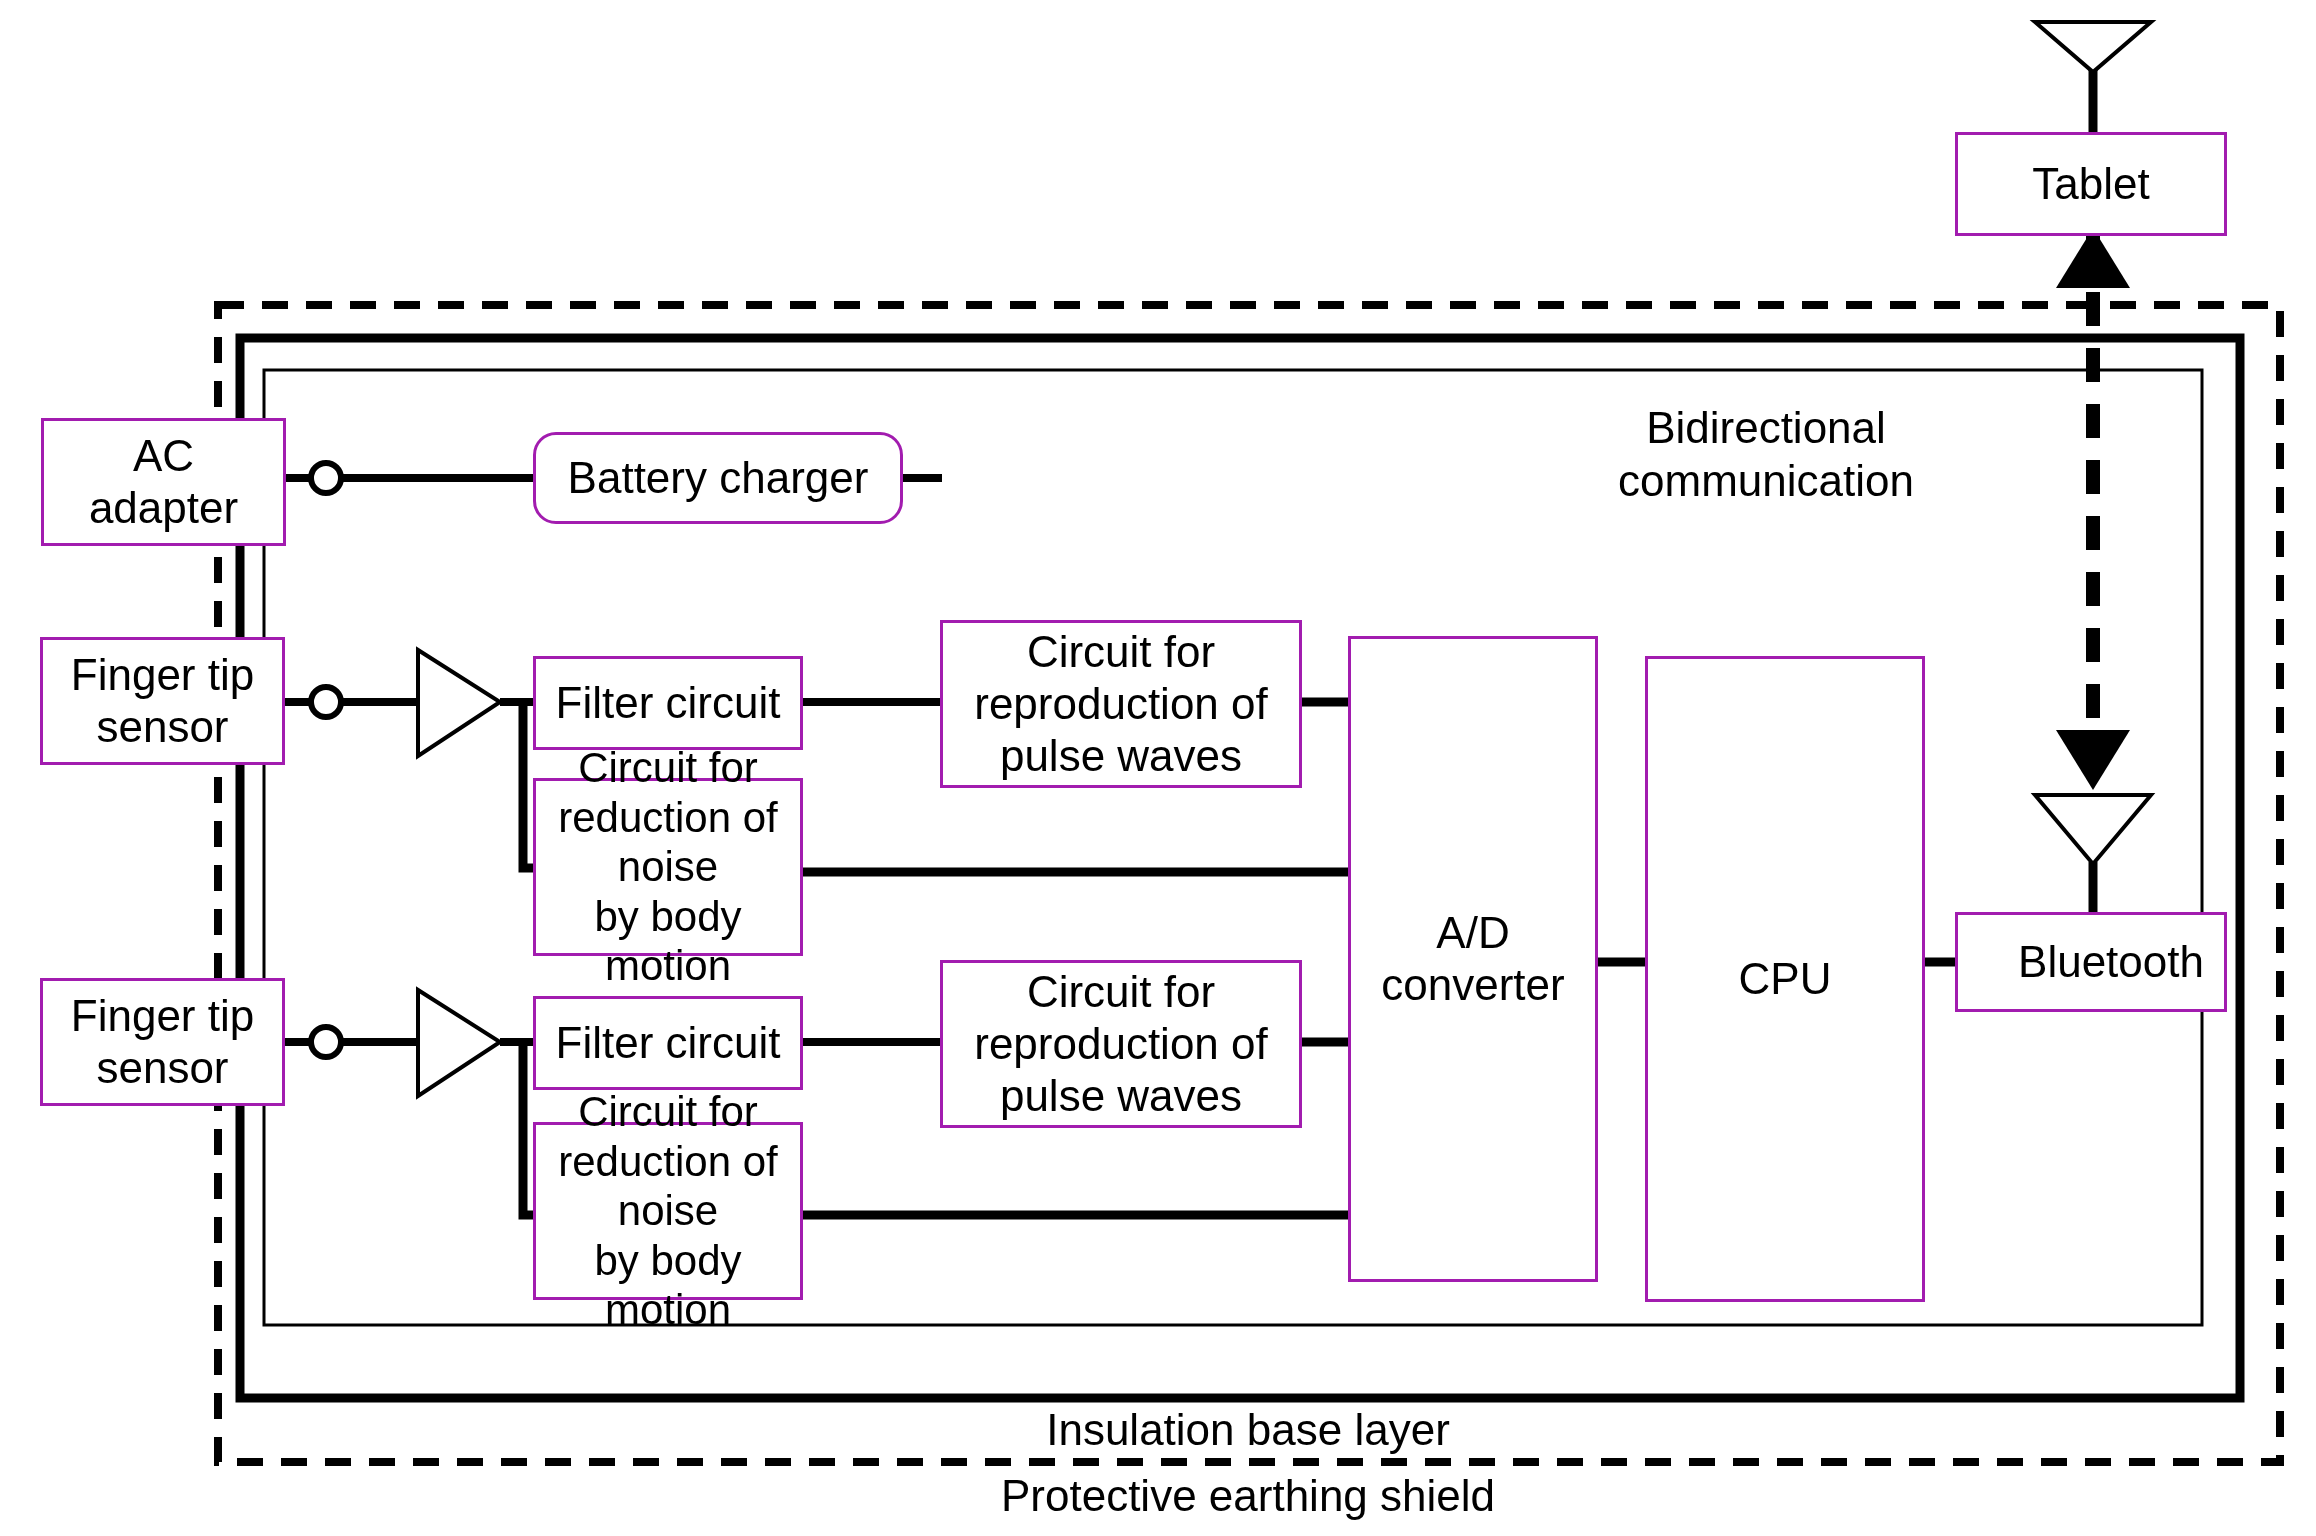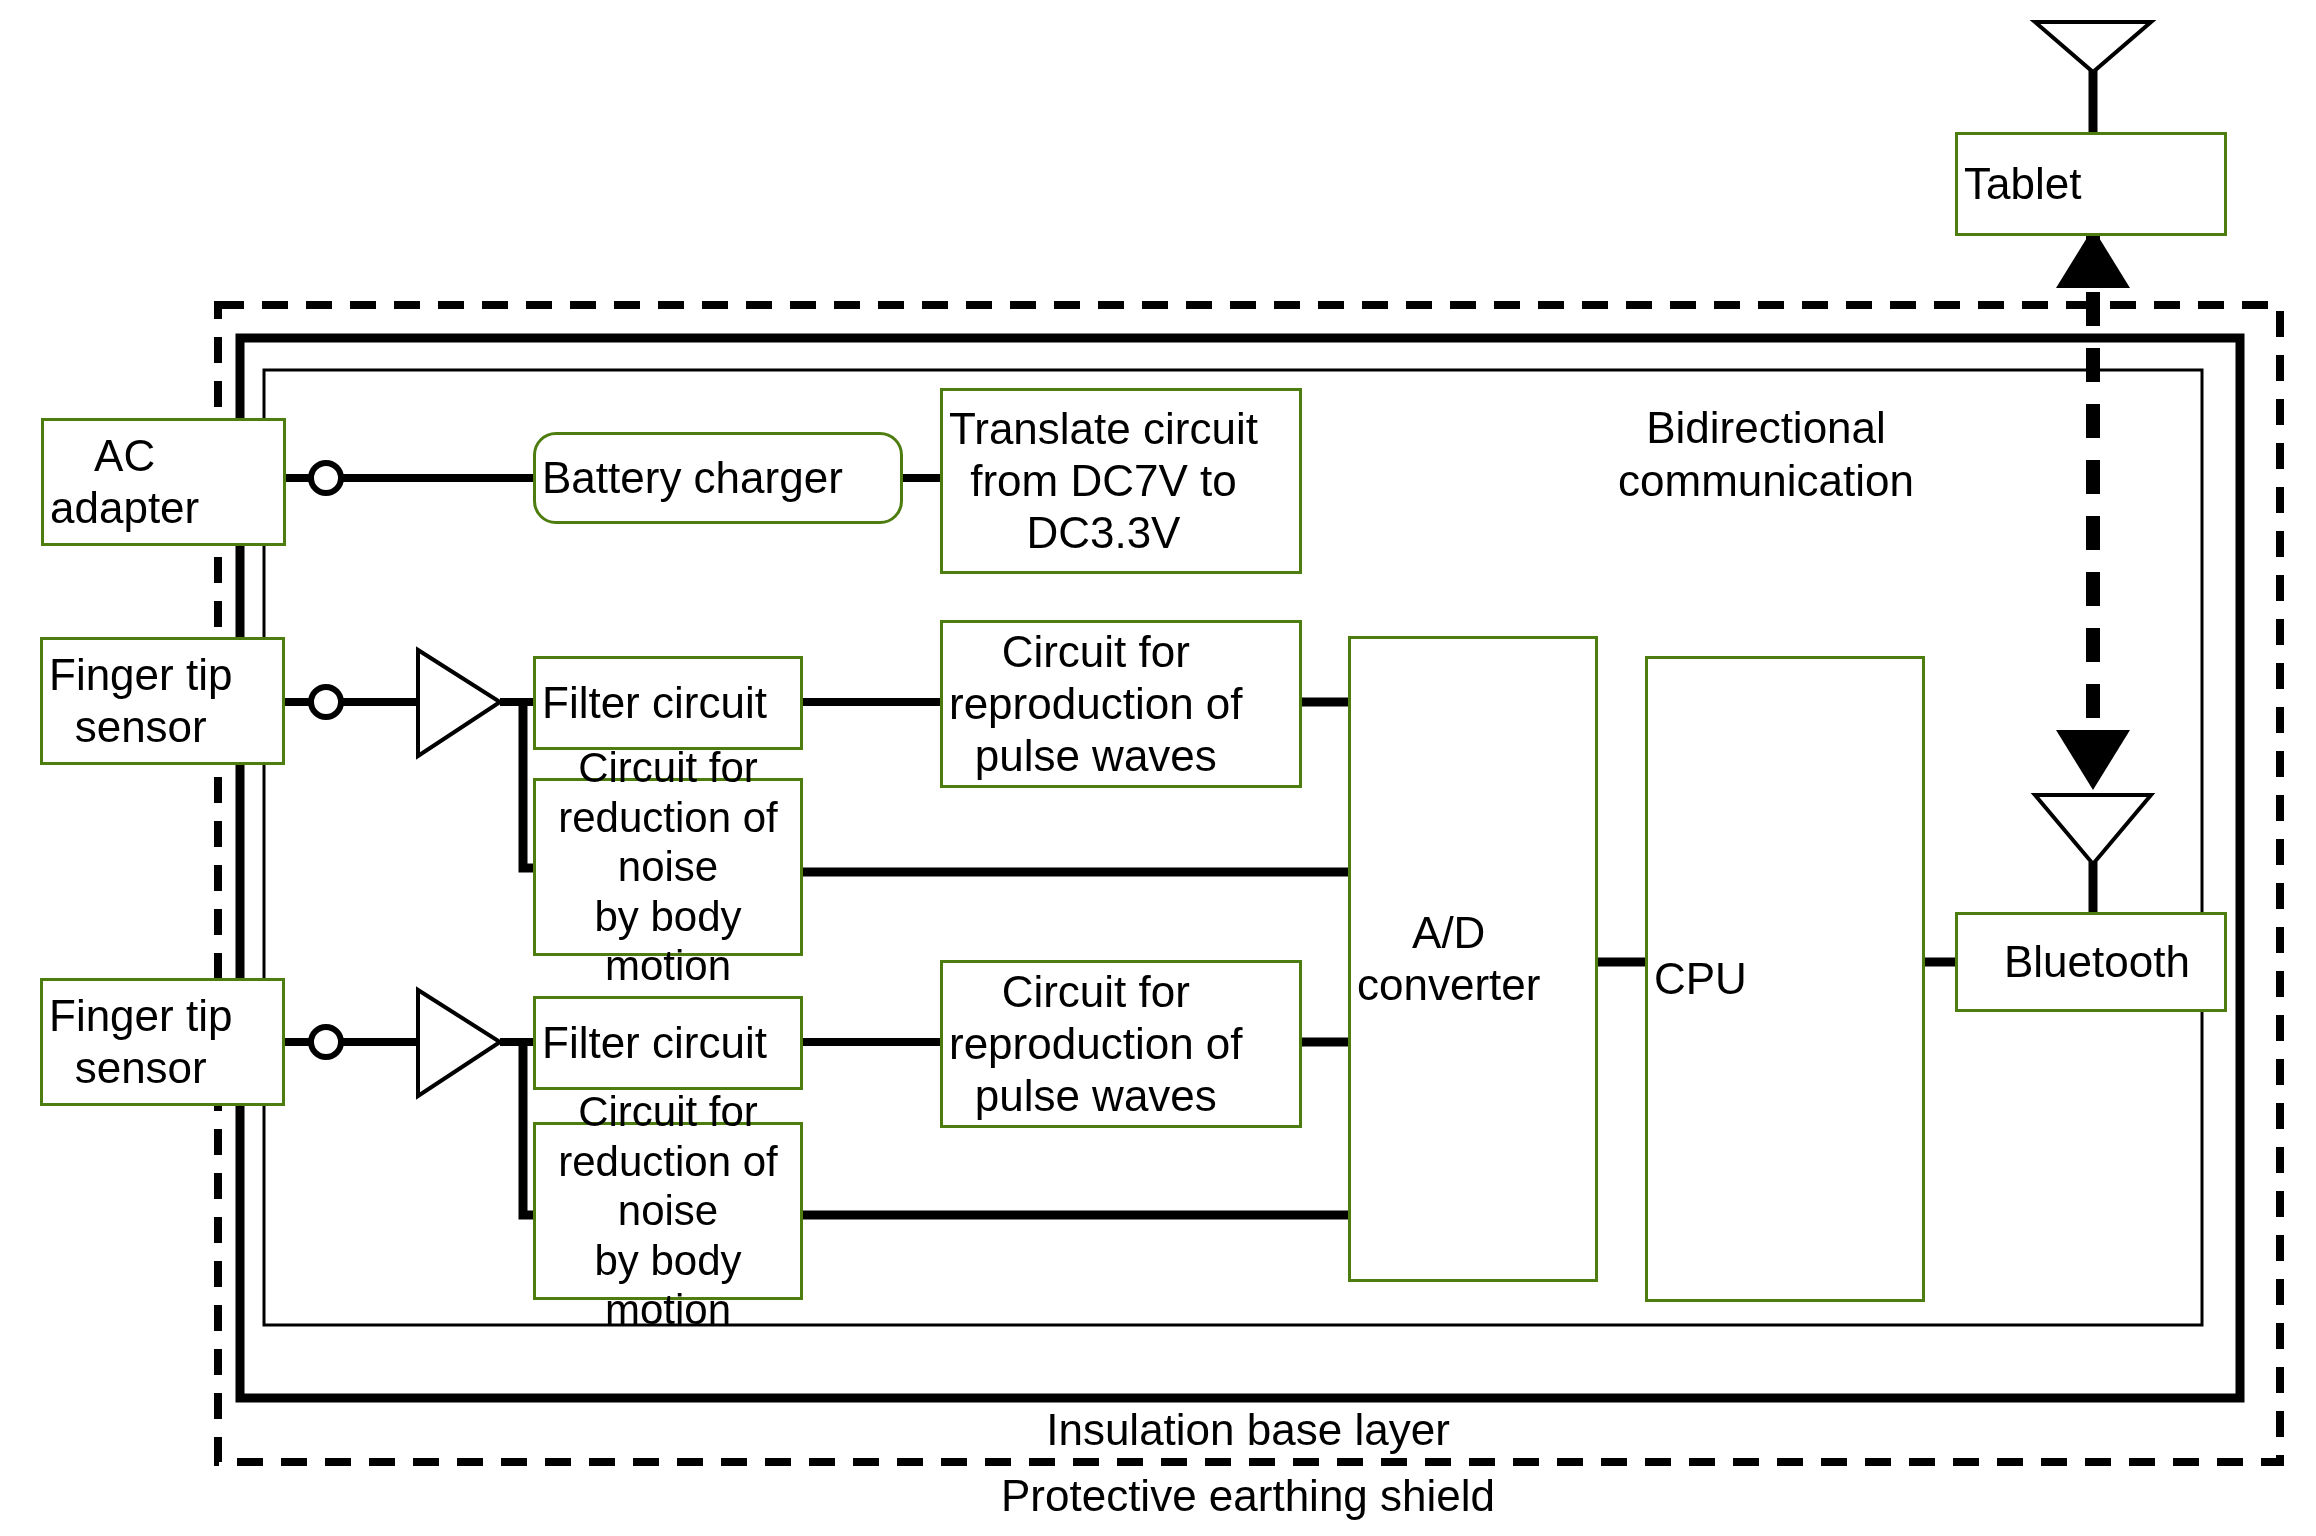--- a/index.html
+++ b/index.html
@@ -1,21 +1,21 @@
 <!DOCTYPE html>
 <html><head>
 <meta charset="utf-8">
 <style>
   html,body{margin:0;padding:0;background:#ffffff;}
   body{width:2316px;height:1536px;overflow:hidden;
        font-family:"Liberation Sans",sans-serif;color:#000;}
   #stage{position:relative;width:2316px;height:1536px;background:#fff;}
   svg#canvas{position:absolute;left:0;top:0;width:2316px;height:1536px;}
-  .blk{position:absolute;border:3px solid #4d7c0f;background:#fff;
-       display:flex;align-items:center;justify-content:flex-start;
+  .blk{position:absolute;border:3px solid #a21caf;background:#fff;
+       display:flex;align-items:center;justify-content:center;
        text-align:center;line-height:1.18;box-sizing:border-box;}
   .blk span{display:block;padding:0 6px;}
   .freetext{position:absolute;text-align:center;line-height:1.2;
             white-space:pre-line;}
   .f42{font-size:42px;}
   .f44{font-size:44px;}
 </style>
 </head>
 <body>
 
@@ -88,25 +88,20 @@
   </div>
 
   <div class="blk f44" style="left:1955px;top:132px;width:272px;height:104px;">
     <span style="white-space:pre-line;">Tablet</span>
   </div>
 
   <div class="blk f44" style="left:533px;top:432px;width:370px;height:92px;border-radius:23px;">
     <span style="white-space:pre-line;">Battery charger</span>
   </div>
 
-  <div class="blk f44" style="left:940px;top:388px;width:362px;height:186px;">
-    <span style="white-space:pre-line;">Translate circuit
-from DC7V to
-DC3.3V</span>
-  </div>
 
   <div class="blk f44" style="left:533px;top:656px;width:270px;height:94px;">
     <span style="white-space:pre-line;">Filter circuit</span>
   </div>
 
   <div class="blk f44" style="left:940px;top:620px;width:362px;height:168px;">
     <span style="white-space:pre-line;">Circuit for
 reproduction of
 pulse waves</span>
   </div>

